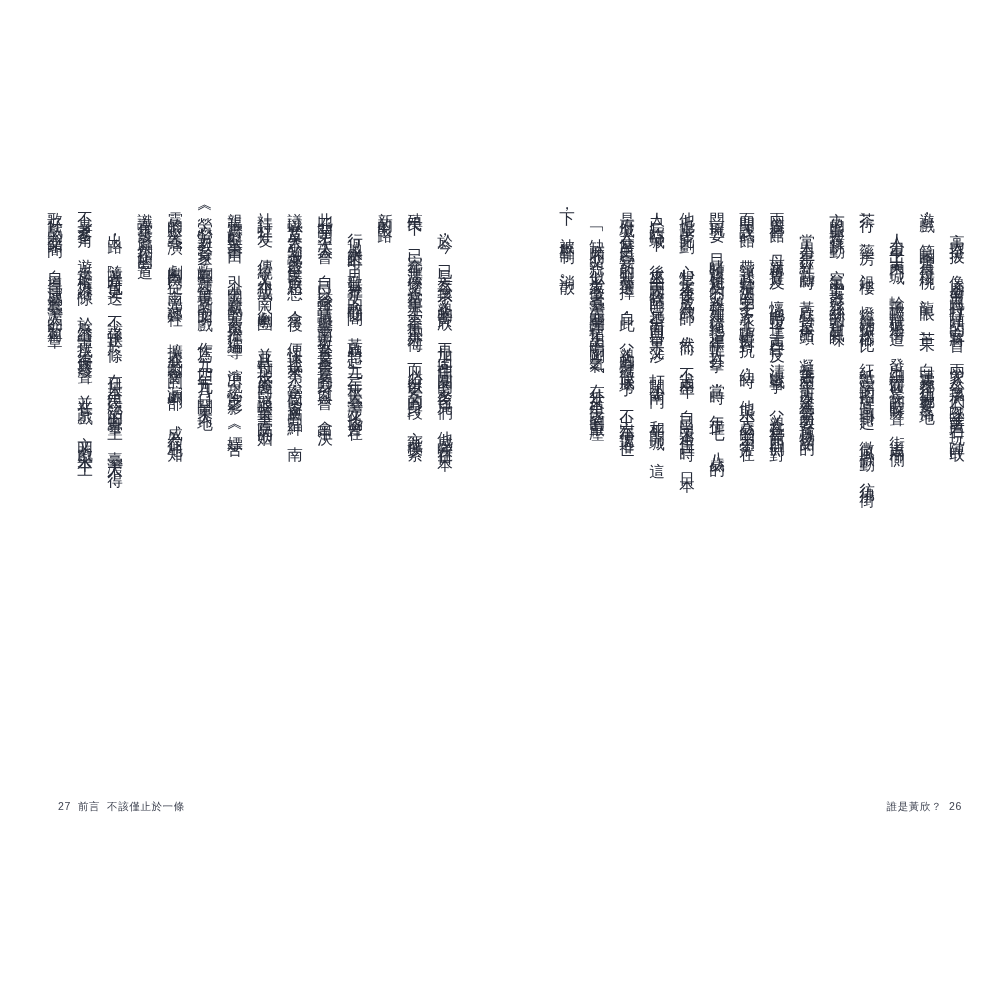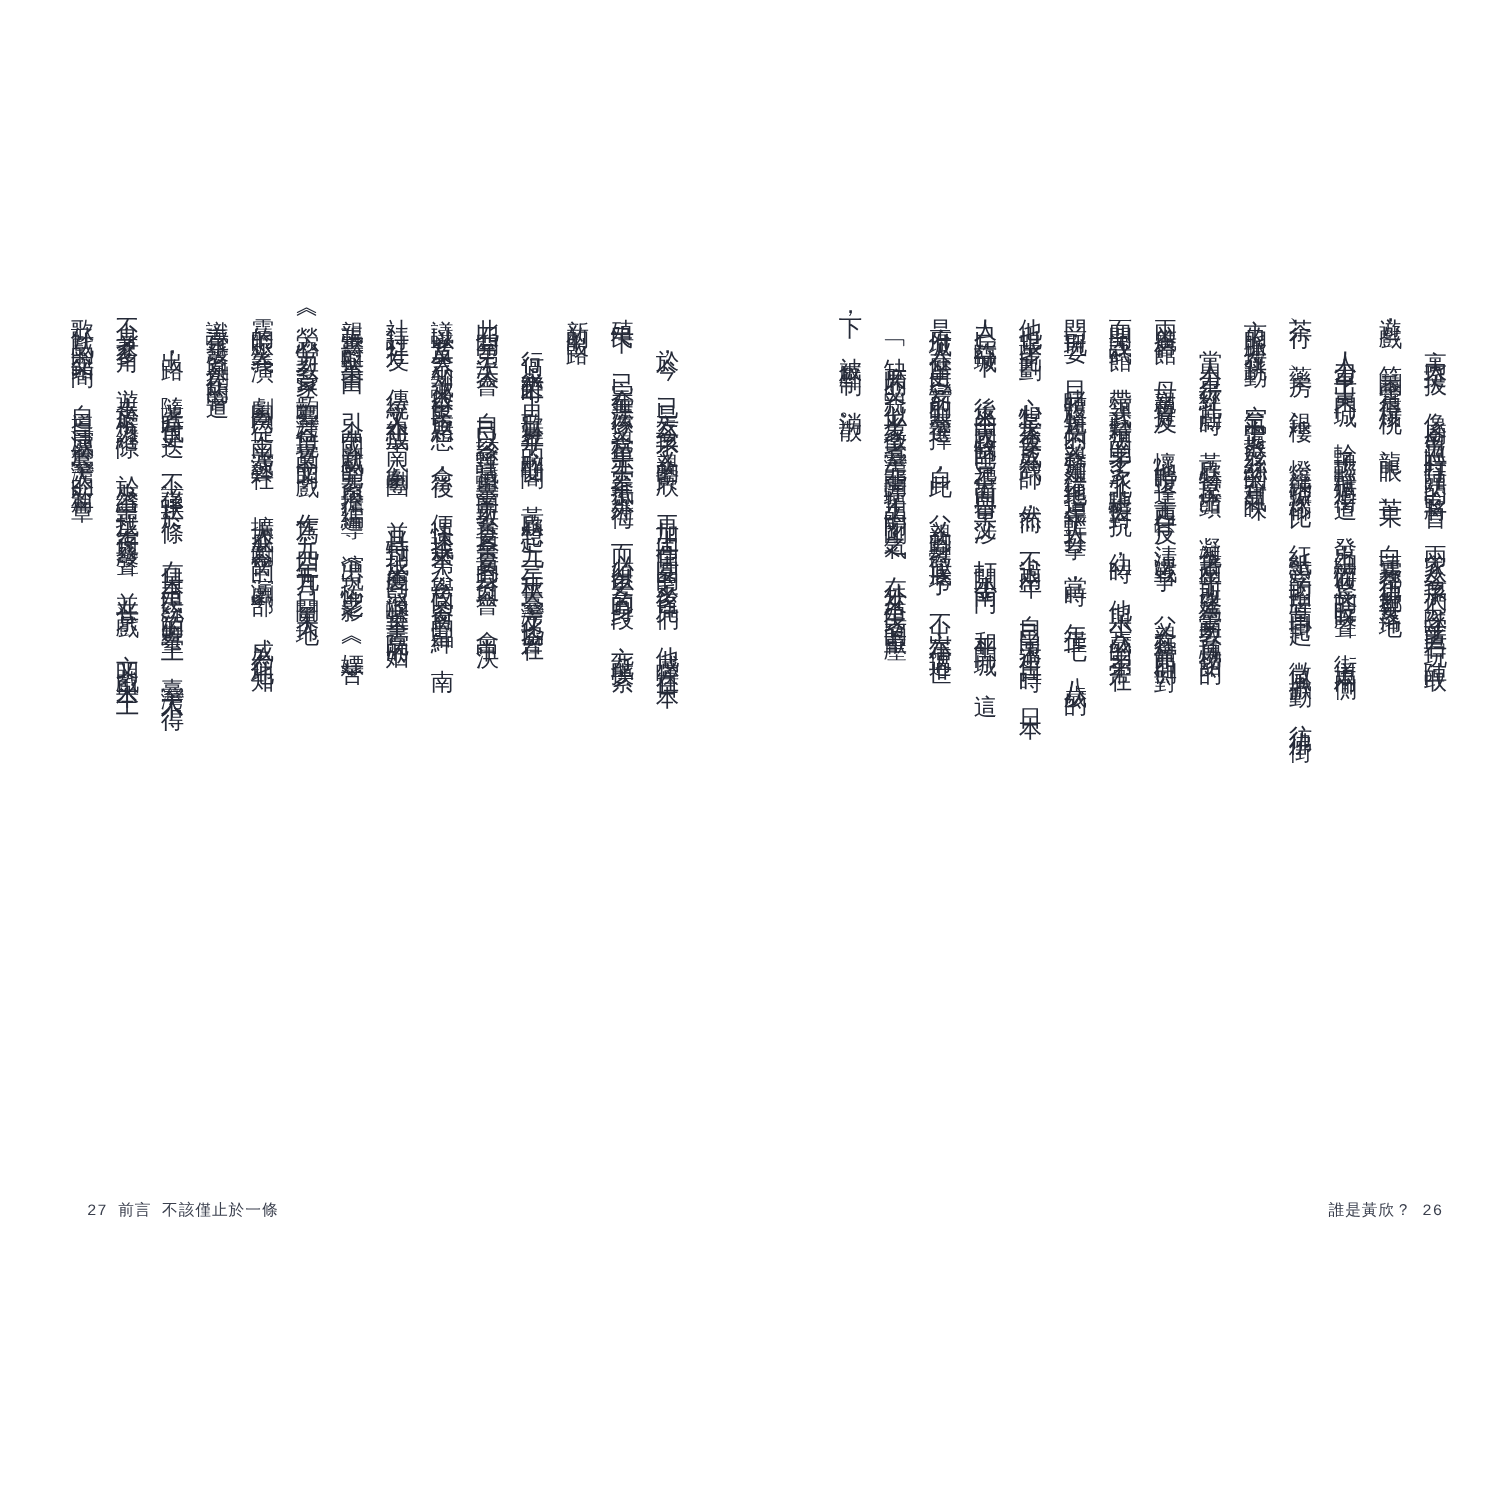--- a/index.html
+++ b/index.html
@@ -70,21 +70,21 @@
   
   .footer {
     position: absolute;
     bottom: 186px;
     font-size: 10.5px;
     color: #3a3f4d;
     letter-spacing: 0.6px;
     white-space: nowrap;
     font-family: "DejaVu Sans", "Liberation Sans", sans-serif;
   }
-  .footer .num { font-family: Liberation Mono, monospace; }
+  .footer .num { font-family: Liberation Sans, sans-serif; }
   .footer.left-foot  { left: 58px;  }
   .footer.right-foot { right: 38px; }
   .footer .sep { display: inline-block; width: 7px; }
 </style>
 </head>
 <body>
 
 <div id="page">
   <div class="spread">
 

